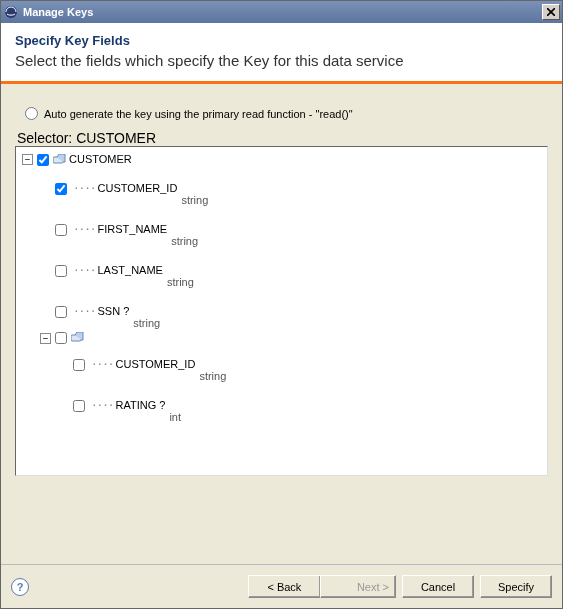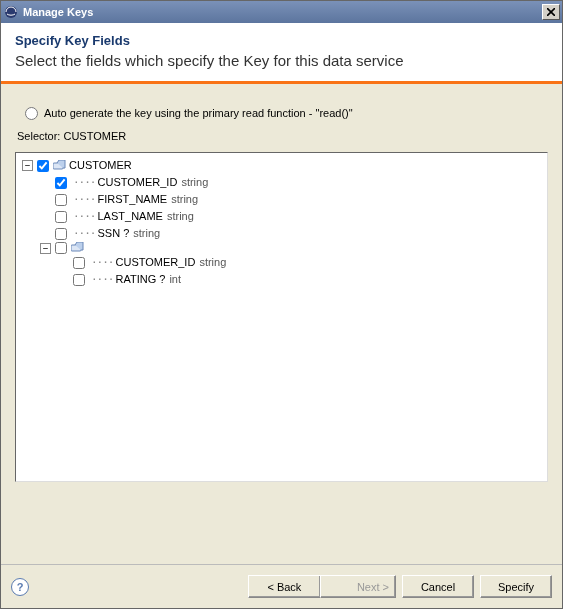--- a/index.html
+++ b/index.html
@@ -56,28 +56,28 @@
   }
   .header-white .subtitle {
     font-size: 15px;
     color: #333;
   }
   .content {
     padding: 20px 14px 10px 14px;
   }
   .radio-row {
     display: flex;
-    align-items: flex-start;
+    align-items: center;
     margin: 3px 0 3px 10px;
     font-size: 11px;
   }
   .radio-row input { margin: 0 6px 0 0; }
   .selector-label {
-    margin: 10px 0 10px 2px;
-    font-size: 11px;
+    margin: 10px 0 0 2px;
+    font-size: 14px;
   }
   .tree-box {
     background: #fff;
     border: 1px solid #888;
     border-top-color: #666; border-left-color: #666;
     border-right-color:#ddd; border-bottom-color:#ddd;
     height: 330px;
     overflow: auto;
     padding: 4px 6px;
   }
@@ -105,21 +105,21 @@
     margin: 0 4px 0 2px;
     vertical-align: middle;
   }
   .dots {
     color: #888;
     margin: 0 2px;
     font-family: monospace;
     letter-spacing: -1px;
   }
   .node-label { }
-  .type-suffix { color: #555; margin-left: 4px; }
+  .type-suffix { color: #555; margin-left: 4px; margin-top: 24px; }
   .element-icon {
     display: inline-flex;
     width: 14px; height: 12px;
     margin-right: 2px;
     align-items: center;
   }
   .footer {
     position: absolute;
     bottom: 0; left: 0; right: 0;
     border-top: 1px solid #bbb;

